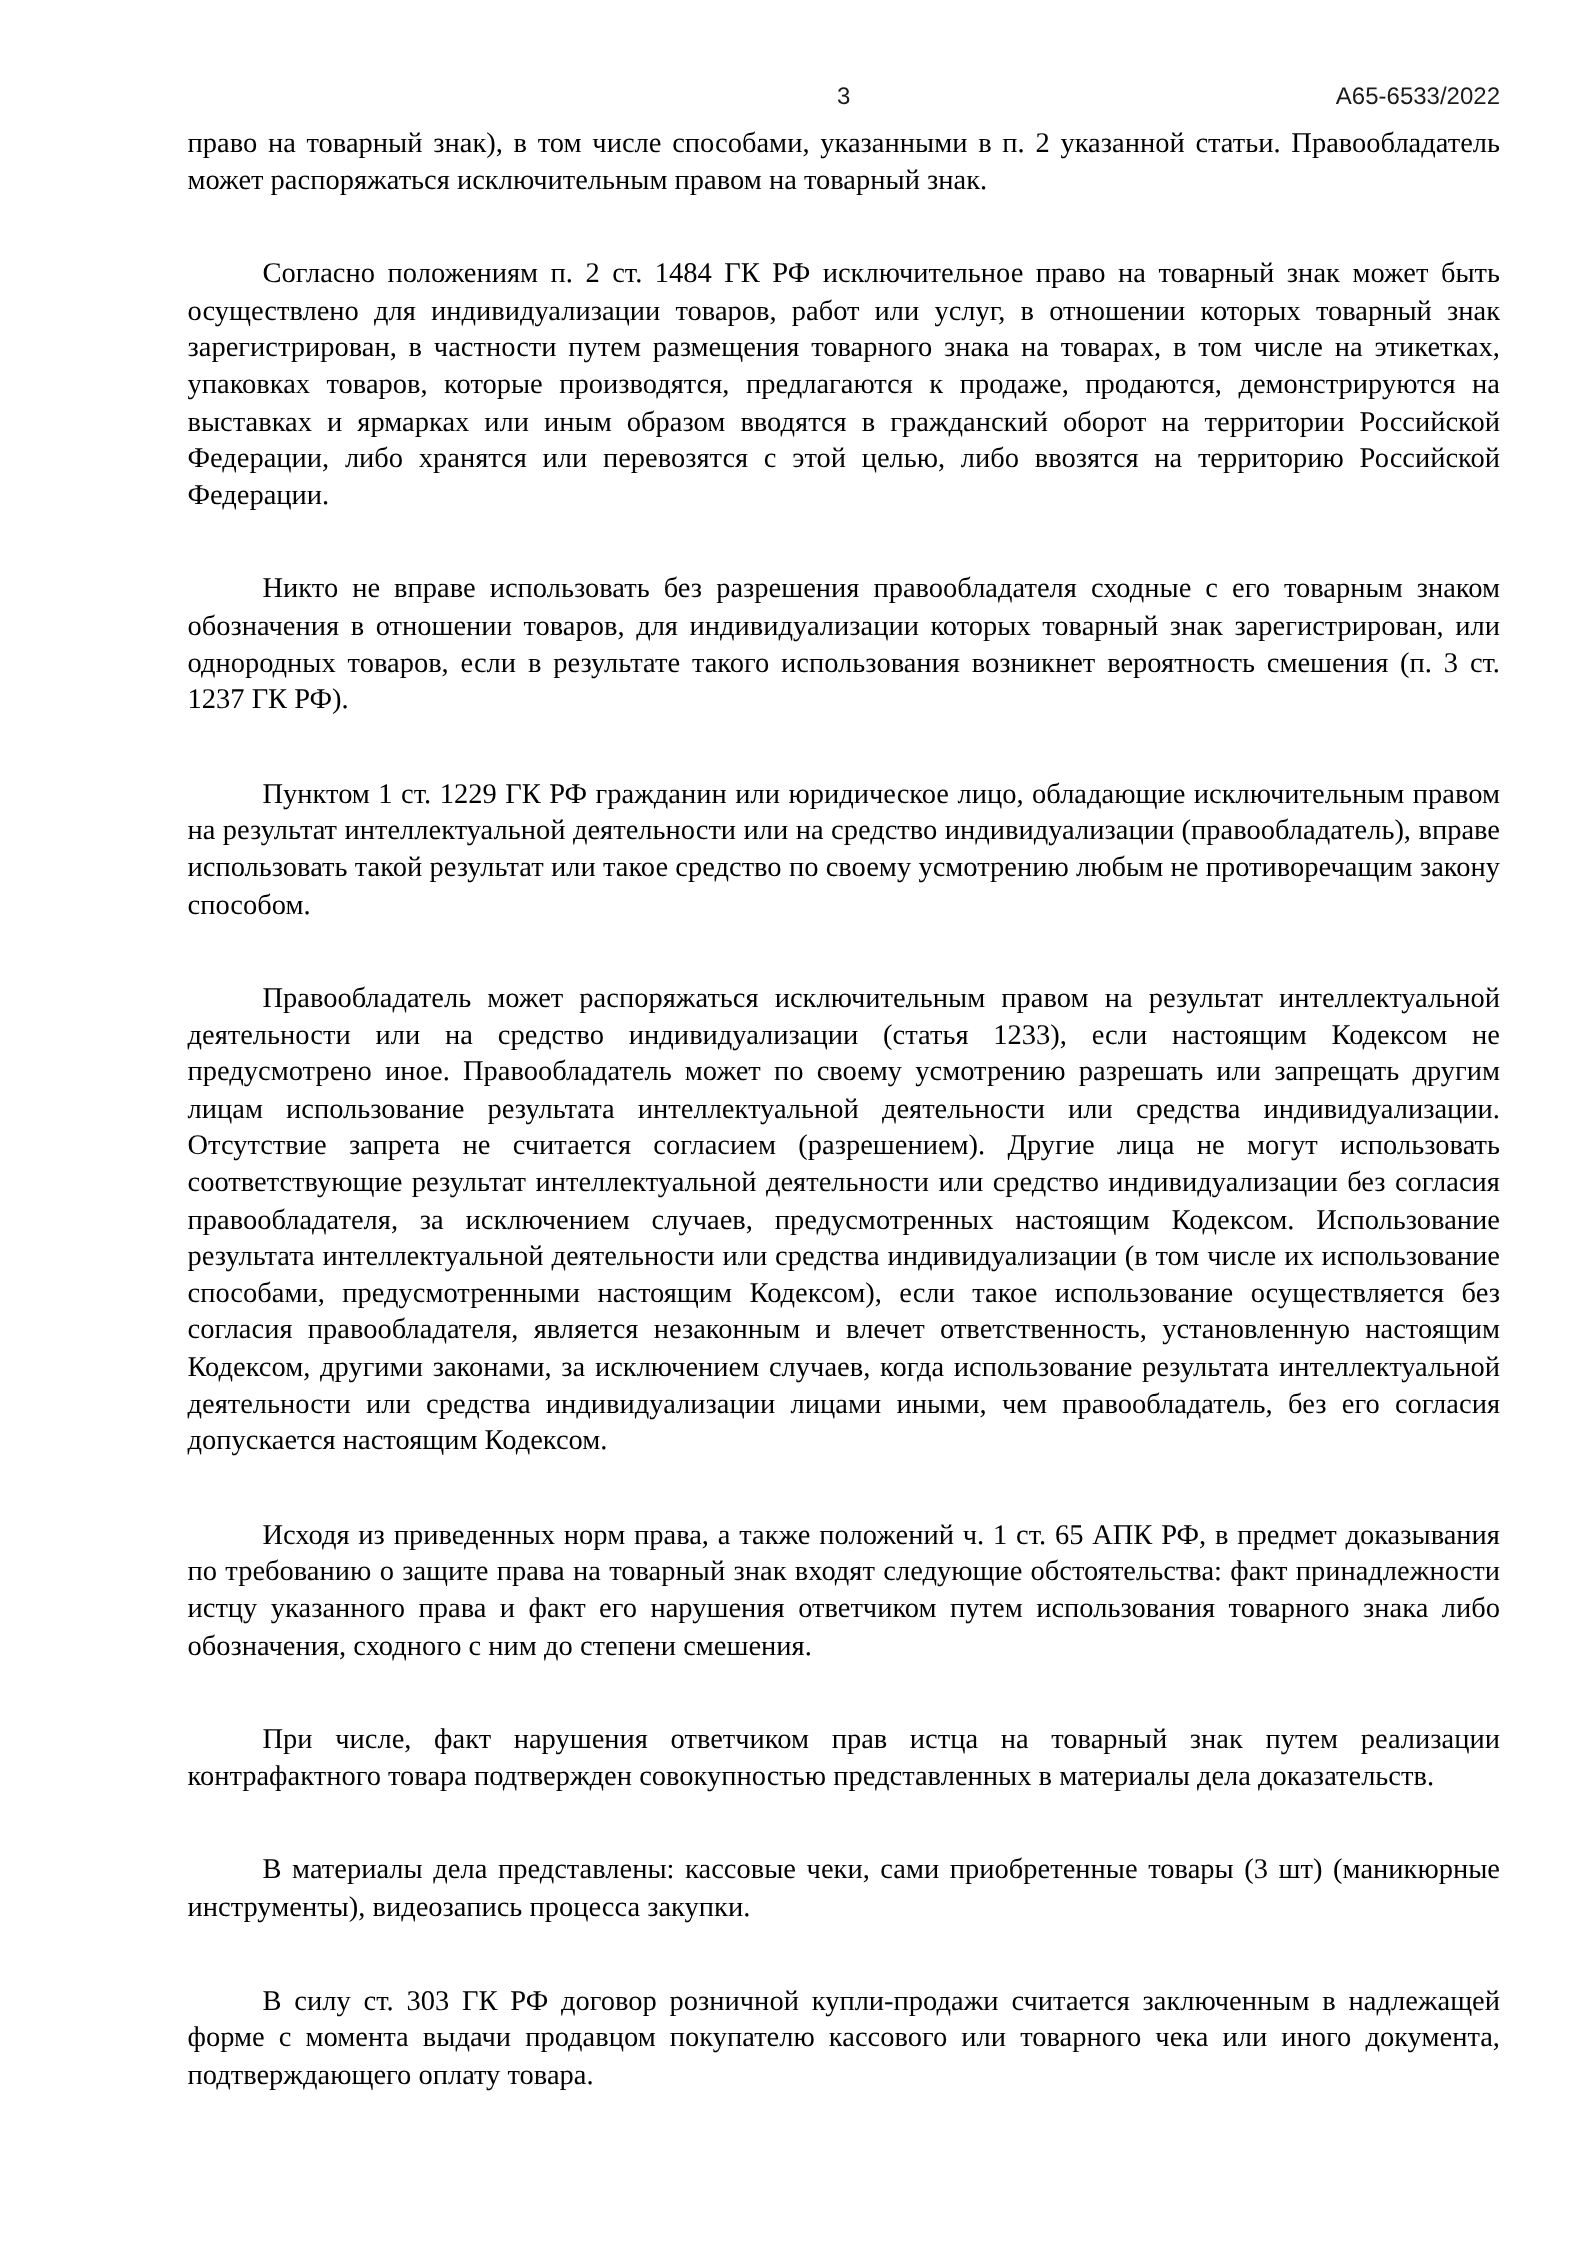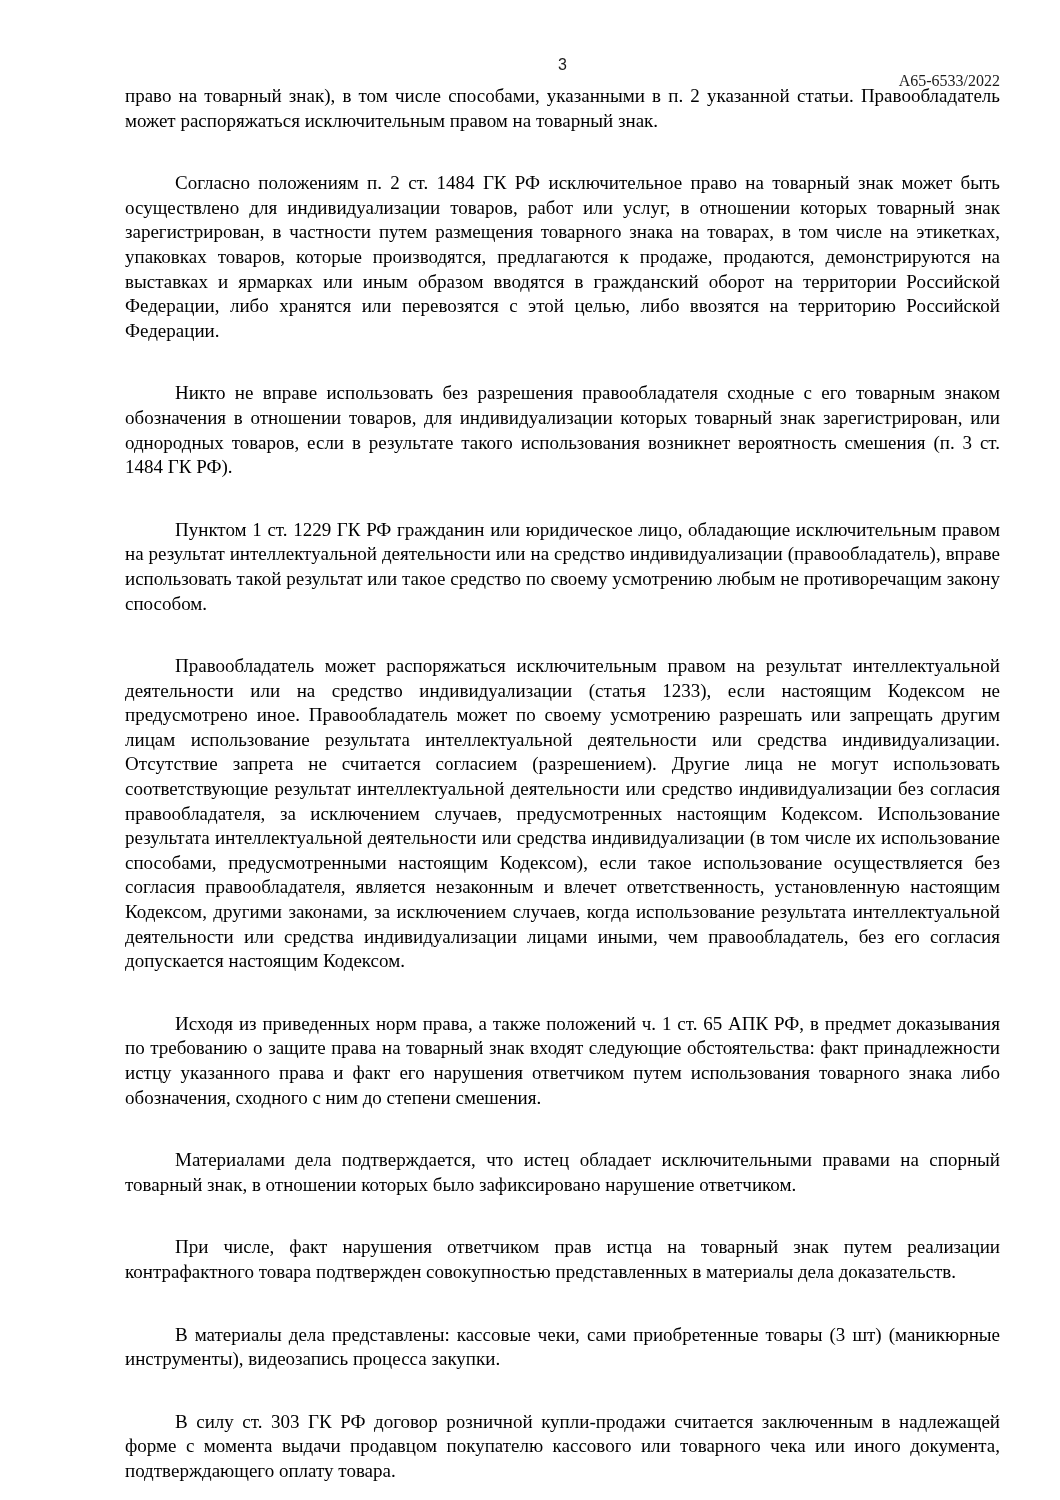--- a/index.html
+++ b/index.html
@@ -28,23 +28,22 @@
   .page-number {
     position: absolute;
     left: 0;
     right: 0;
     top: 0;
     text-align: center;
   }
   .case-number {
     position: absolute;
     right: 0;
-    top: 16px;
+    top: 0;
     text-align: center;
-    font-family: Liberation Serif, serif;
   }
   .content {
     position: absolute;
     left: 125px;
     top: 84px;
     width: 875px;
     font-family: "Liberation Serif", serif;
     font-size: 19px;
     line-height: 24.6px;
     text-align: justify;
@@ -63,22 +62,21 @@
 <body>
 
 <div class="page">
   <div class="header">
     <div class="page-number">3</div>
     <div class="case-number">А65-6533/2022</div>
   </div>
   <div class="content">
       <p class="">право на товарный знак), в том числе способами, указанными в п. 2 указанной статьи. Правообладатель может распоряжаться исключительным правом на товарный знак.</p>
       <p class="indent">Согласно положениям п. 2 ст. 1484 ГК РФ исключительное право на товарный знак может быть осуществлено для индивидуализации товаров, работ или услуг, в отношении которых товарный знак зарегистрирован, в частности путем размещения товарного знака на товарах, в том числе на этикетках, упаковках товаров, которые производятся, предлагаются к продаже, продаются, демонстрируются на выставках и ярмарках или иным образом вводятся в гражданский оборот на территории Российской Федерации, либо хранятся или перевозятся с этой целью, либо ввозятся на территорию Российской Федерации.</p>
-      <p class="indent">Никто не вправе использовать без разрешения правообладателя сходные с его товарным знаком обозначения в отношении товаров, для индивидуализации которых товарный знак зарегистрирован, или однородных товаров, если в результате такого использования возникнет вероятность смешения (п. 3 ст. 1484 ГК РФ).</p>
+      <p class="indent">Никто не вправе использовать без разрешения правообладателя сходные с его товарным знаком обозначения в отношении товаров, для индивидуализации которых товарный знак зарегистрирован, или однородных товаров, если в результате такого использования возникнет вероятность смешения (п. 3 ст. 1237 ГК РФ).</p>
       <p class="indent">Пунктом 1 ст. 1229 ГК РФ гражданин или юридическое лицо, обладающие исключительным правом на результат интеллектуальной деятельности или на средство индивидуализации (правообладатель), вправе использовать такой результат или такое средство по своему усмотрению любым не противоречащим закону способом.</p>
       <p class="indent">Правообладатель может распоряжаться исключительным правом на результат интеллектуальной деятельности или на средство индивидуализации (статья 1233), если настоящим Кодексом не предусмотрено иное. Правообладатель может по своему усмотрению разрешать или запрещать другим лицам использование результата интеллектуальной деятельности или средства индивидуализации. Отсутствие запрета не считается согласием (разрешением). Другие лица не могут использовать соответствующие результат интеллектуальной деятельности или средство индивидуализации без согласия правообладателя, за исключением случаев, предусмотренных настоящим Кодексом. Использование результата интеллектуальной деятельности или средства индивидуализации (в том числе их использование способами, предусмотренными настоящим Кодексом), если такое использование осуществляется без согласия правообладателя, является незаконным и влечет ответственность, установленную настоящим Кодексом, другими законами, за исключением случаев, когда использование результата интеллектуальной деятельности или средства индивидуализации лицами иными, чем правообладатель, без его согласия допускается настоящим Кодексом.</p>
       <p class="indent">Исходя из приведенных норм права, а также положений ч. 1 ст. 65 АПК РФ, в предмет доказывания по требованию о защите права на товарный знак входят следующие обстоятельства: факт принадлежности истцу указанного права и факт его нарушения ответчиком путем использования товарного знака либо обозначения, сходного с ним до степени смешения.</p>
-      <p class="indent">Материалами дела подтверждается, что истец обладает исключительными правами на спорный товарный знак, в отношении которых было зафиксировано нарушение ответчиком.</p>
       <p class="indent">При числе, факт нарушения ответчиком прав истца на товарный знак путем реализации контрафактного товара подтвержден совокупностью представленных в материалы дела доказательств.</p>
       <p class="indent">В материалы дела представлены: кассовые чеки, сами приобретенные товары (3 шт) (маникюрные инструменты), видеозапись процесса закупки.</p>
       <p class="indent">В силу ст. 303 ГК РФ договор розничной купли-продажи считается заключенным в надлежащей форме с момента выдачи продавцом покупателю кассового или товарного чека или иного документа, подтверждающего оплату товара.</p>
     </div>
 </div>
 
 </body></html>

